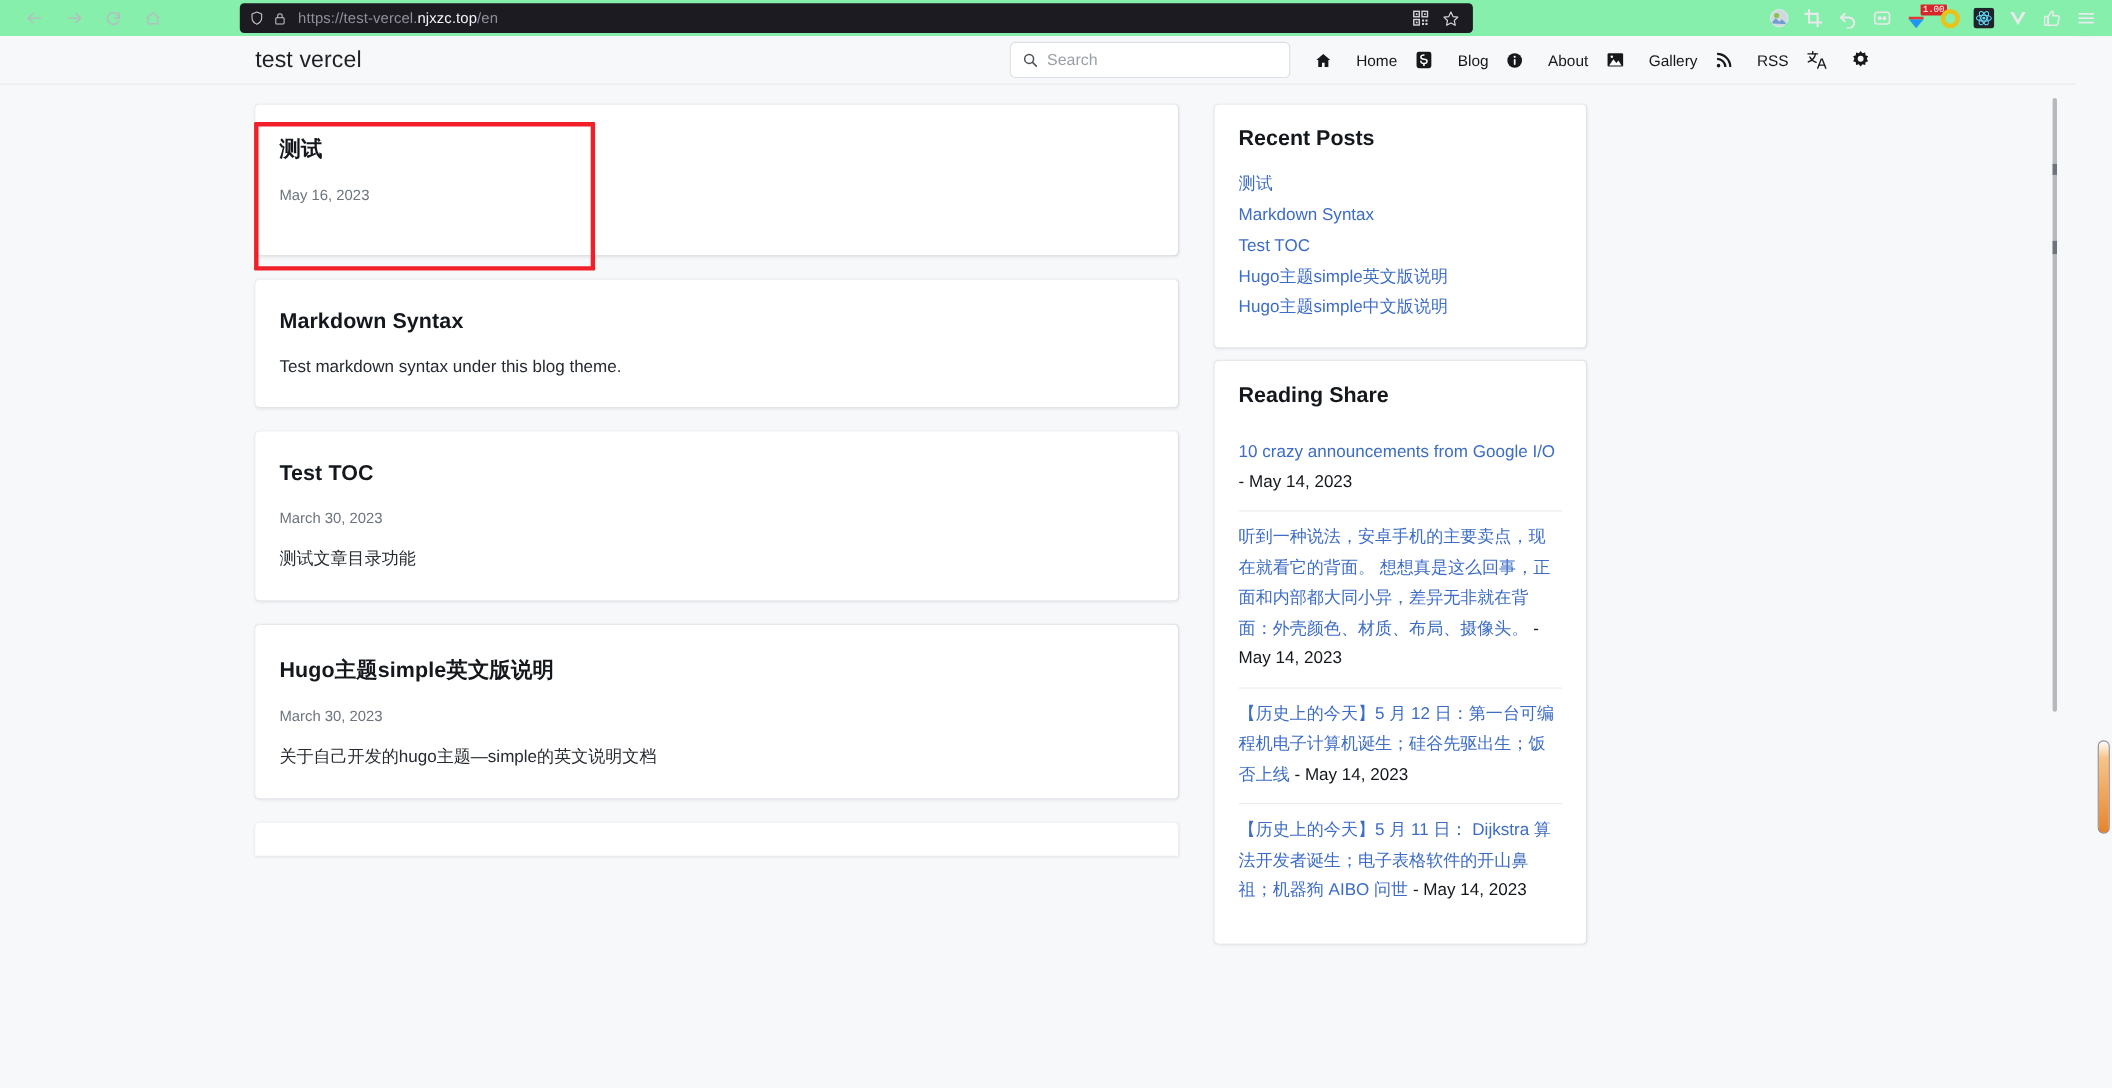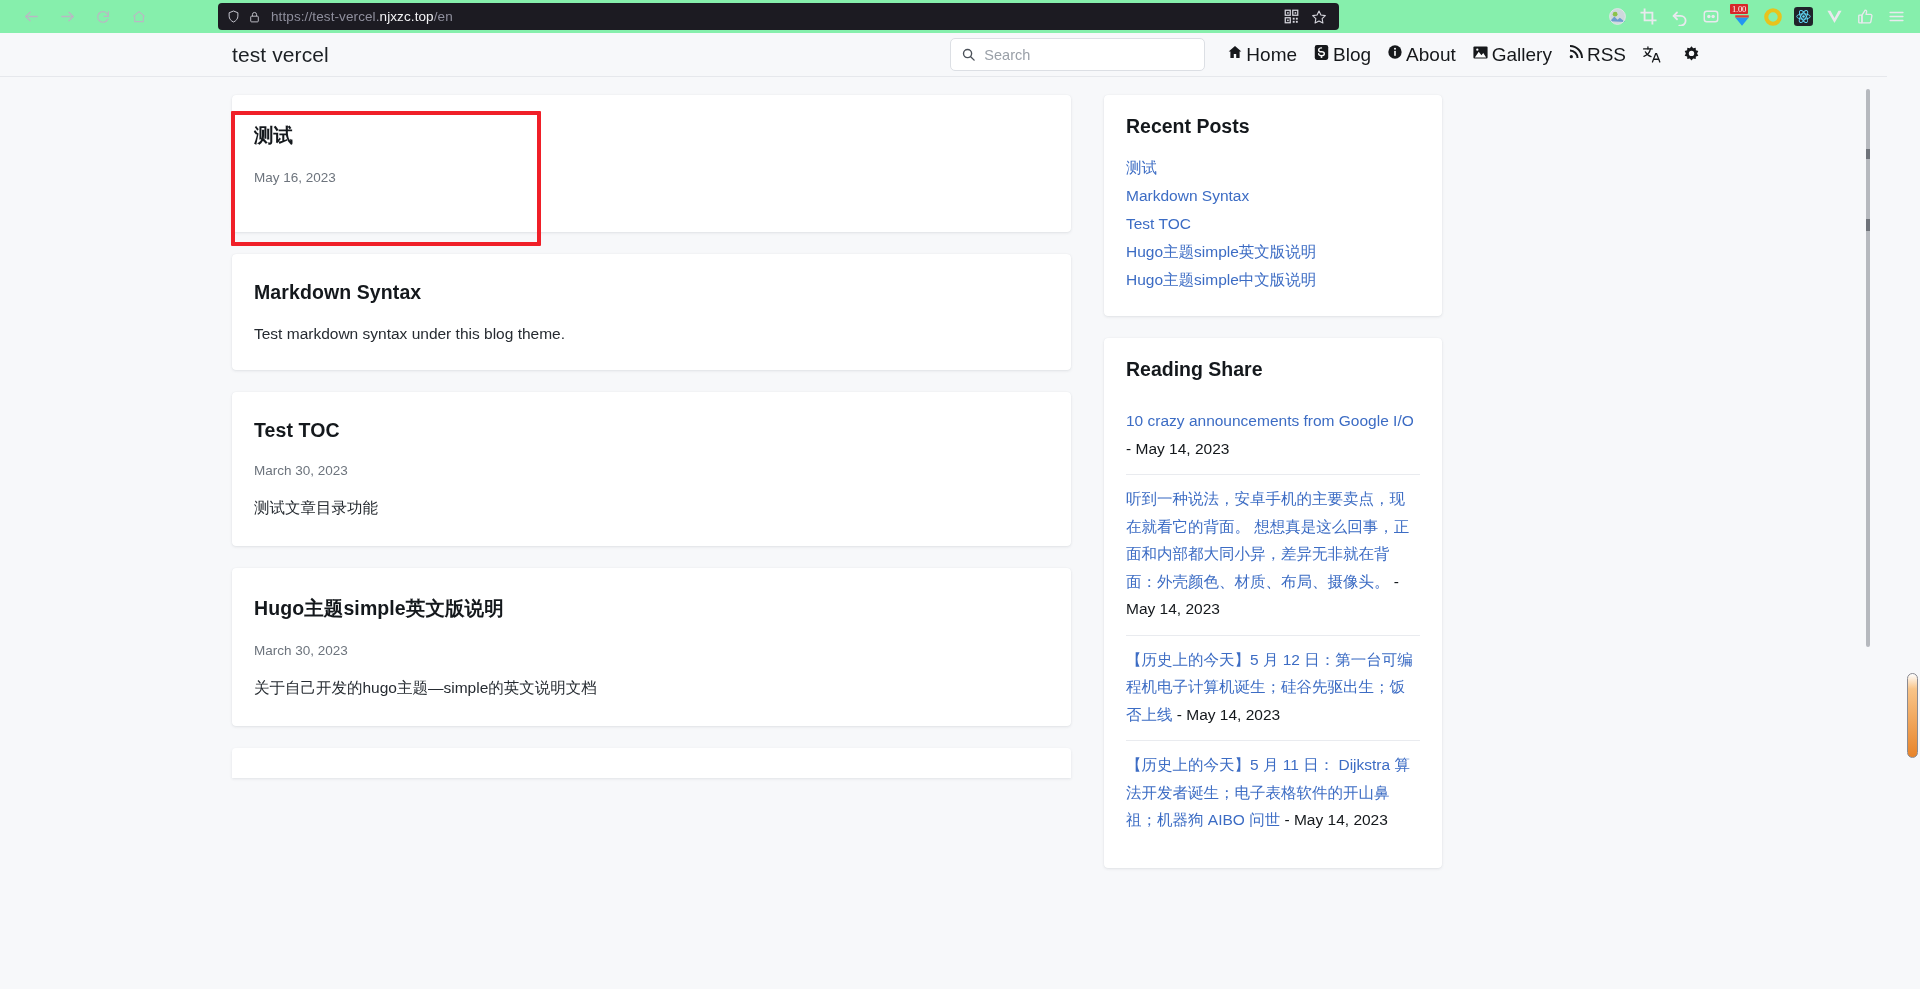--- a/index.html
+++ b/index.html
@@ -60,28 +60,28 @@
     gap: 0px;
   }
   .ext {
     width: 31px; height: 28px;
     display: flex; align-items: center; justify-content: center;
     position: relative;
     color: #e6e6ea;
   }
   .ext-badge {
     position: absolute;
-    top: 1px; left: 4px;
+    top: 1px; left: 20px;
     background: #d7262a;
     color: #fff;
     font-size: 8.5px;
     line-height: 10px;
     padding: 0 2px;
     border-radius: 1px;
-    font-family: Liberation Serif, serif;
+    font-family: Liberation Mono, monospace;
     letter-spacing: -0.2px;
   }
 
   
   #page {
     position: relative;
     height: 956px;
     background: #f7f8fa;
     overflow: hidden;
   }
@@ -131,26 +131,27 @@
     font-size: 14.5px;
     color: #4c1d95;
     width: 100%;
     background: transparent;
     font-family: "Liberation Sans", sans-serif;
   }
   #search-input::placeholder { color: #9aa0a8; }
 
   .nav-link {
     display: flex;
-    align-items: flex-start;
-    font-size: 19px;
+    align-items: center;
+    font-size: 14px;
     color: #16181b;
     margin-right: 16px;
     text-decoration: none;
     white-space: nowrap;
+    gap: 19px;
   }
   .nav-link .nic { display: flex; margin-right: 3px; color: #16181b; }
   .nav-icon-only { margin-right: 18px; }
   .nav-icon-only:last-child { margin-right: 0; }
 
   
   #content {
     display: flex;
     padding: 0 183px 0 232px;
   }
@@ -203,21 +204,21 @@
     border-radius: 4px 4px 0 0;
     box-shadow: 0 1px 3px rgba(30,40,60,.10);
   }
 
   
   .widget {
     background: #fff;
     border-radius: 4px;
     box-shadow: 0 1px 3px rgba(30,40,60,.10), 0 0 1px rgba(30,40,60,.08);
     padding: 20px 22px 22px 22px;
-    margin-bottom: 22px;
+    margin-bottom: 12px;
   }
   .widget-title {
     font-size: 19.5px;
     font-weight: bold;
     color: #14181c;
     margin-bottom: 16px;
   }
   .recent-link {
     display: block;
     font-size: 15.5px;

